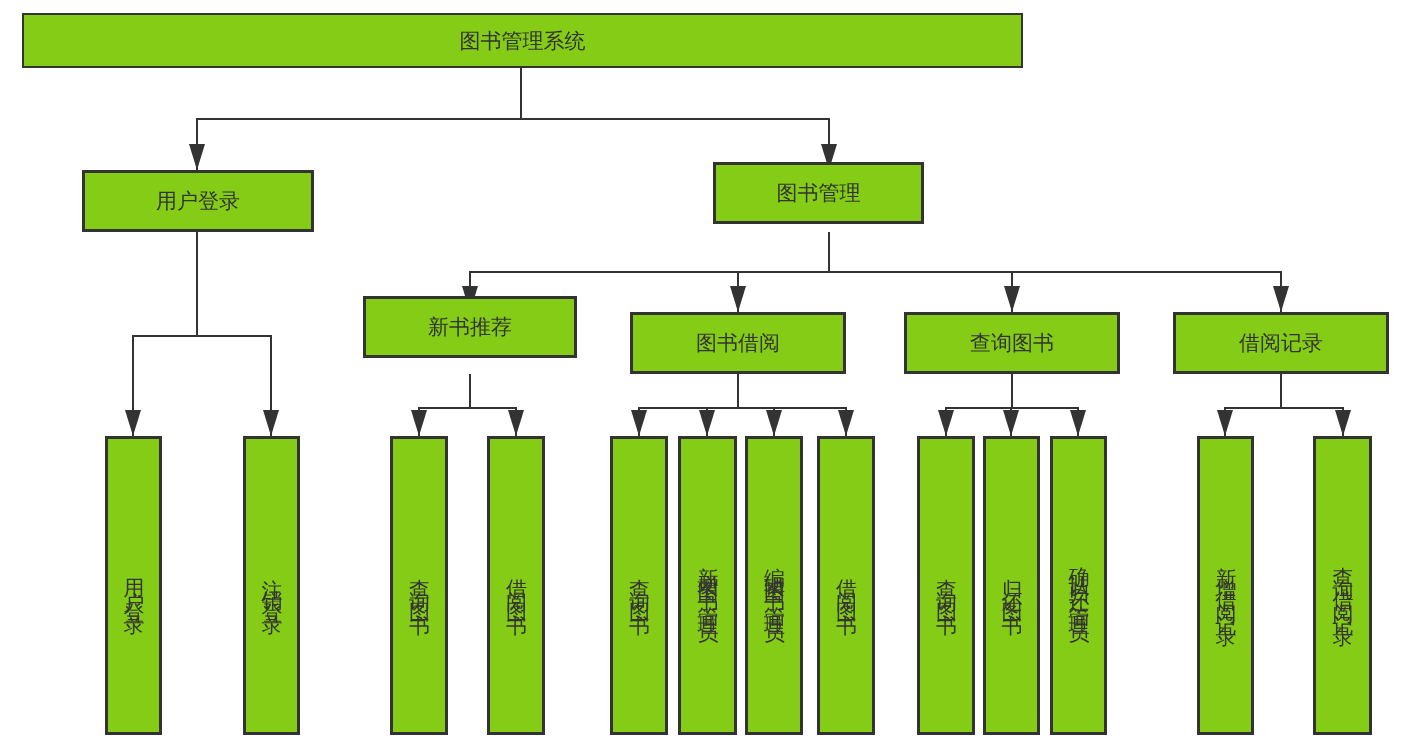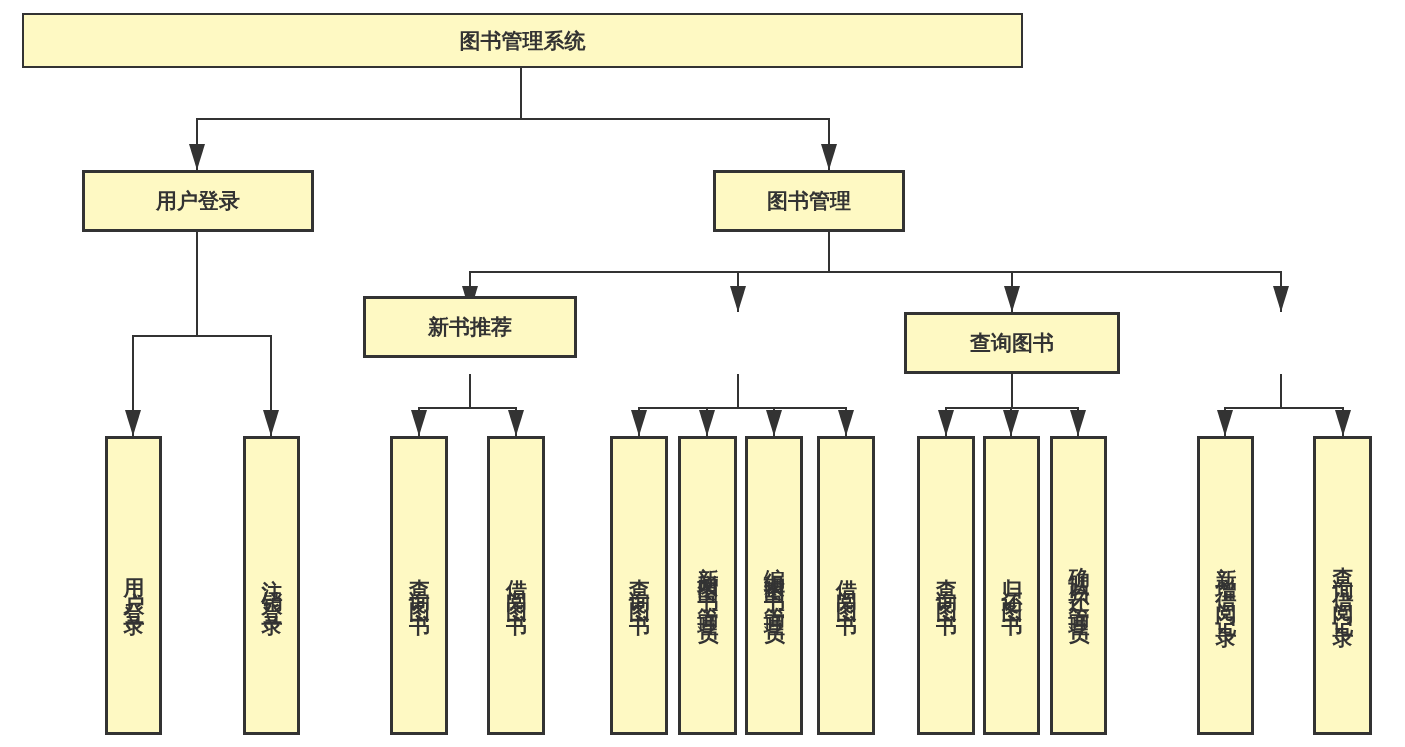--- a/index.html
+++ b/index.html
@@ -6,28 +6,27 @@
   .canvas{
     position:relative;
     width:1405px;height:747px;
     background:#ffffff;
     font-family:"DejaVu Sans","Liberation Sans",sans-serif;
     color:#333333;
     overflow:hidden;
   }
   .box{
     position:absolute;
-    background:#fef9c3;
+    background:#84cc16;
     border:3px solid #333333;
     box-sizing:border-box;
     display:flex;align-items:center;justify-content:center;
     font-size:21px;
     color:#333333;
     z-index:2;
-    font-weight:bold;
   }
   .box.root{border-width:2px;}
   .vtext{
     writing-mode:vertical-rl;
     text-orientation:upright;
     letter-spacing:12px;
     line-height:1;
     white-space:nowrap;
   }
   .vtext.tight{letter-spacing:8px;}
@@ -115,33 +114,39 @@
   <div class="arrow" style="left:1335px;top:410px"></div>
 
   <div class="box root" style="left:22px;top:13px;width:1001px;height:55px">
     <span>图书管理系统</span>
   </div>
 
   <div class="box" style="left:82px;top:170px;width:232px;height:62px">
     <span>用户登录</span>
   </div>
 
-  <div class="box" style="left:713px;top:170px;width:192px;height:62px">
+  <div class="box" style="left:713px;top:162px;width:211px;height:62px">
     <span>图书管理</span>
   </div>
 
   <div class="box" style="left:363px;top:296px;width:214px;height:62px">
     <span>新书推荐</span>
   </div>
 
+  <div class="box" style="left:630px;top:312px;width:216px;height:62px">
+    <span>图书借阅</span>
+  </div>
 
   <div class="box" style="left:904px;top:312px;width:216px;height:62px">
     <span>查询图书</span>
   </div>
 
+  <div class="box" style="left:1173px;top:312px;width:216px;height:62px">
+    <span>借阅记录</span>
+  </div>
 
   <div class="box" style="left:105px;top:436px;width:57px;height:299px">
     <span class="vtext">用户登录</span>
   </div>
 
   <div class="box" style="left:243px;top:436px;width:57px;height:299px">
     <span class="vtext">注销登录</span>
   </div>
 
   <div class="box" style="left:390px;top:436px;width:58px;height:299px">

